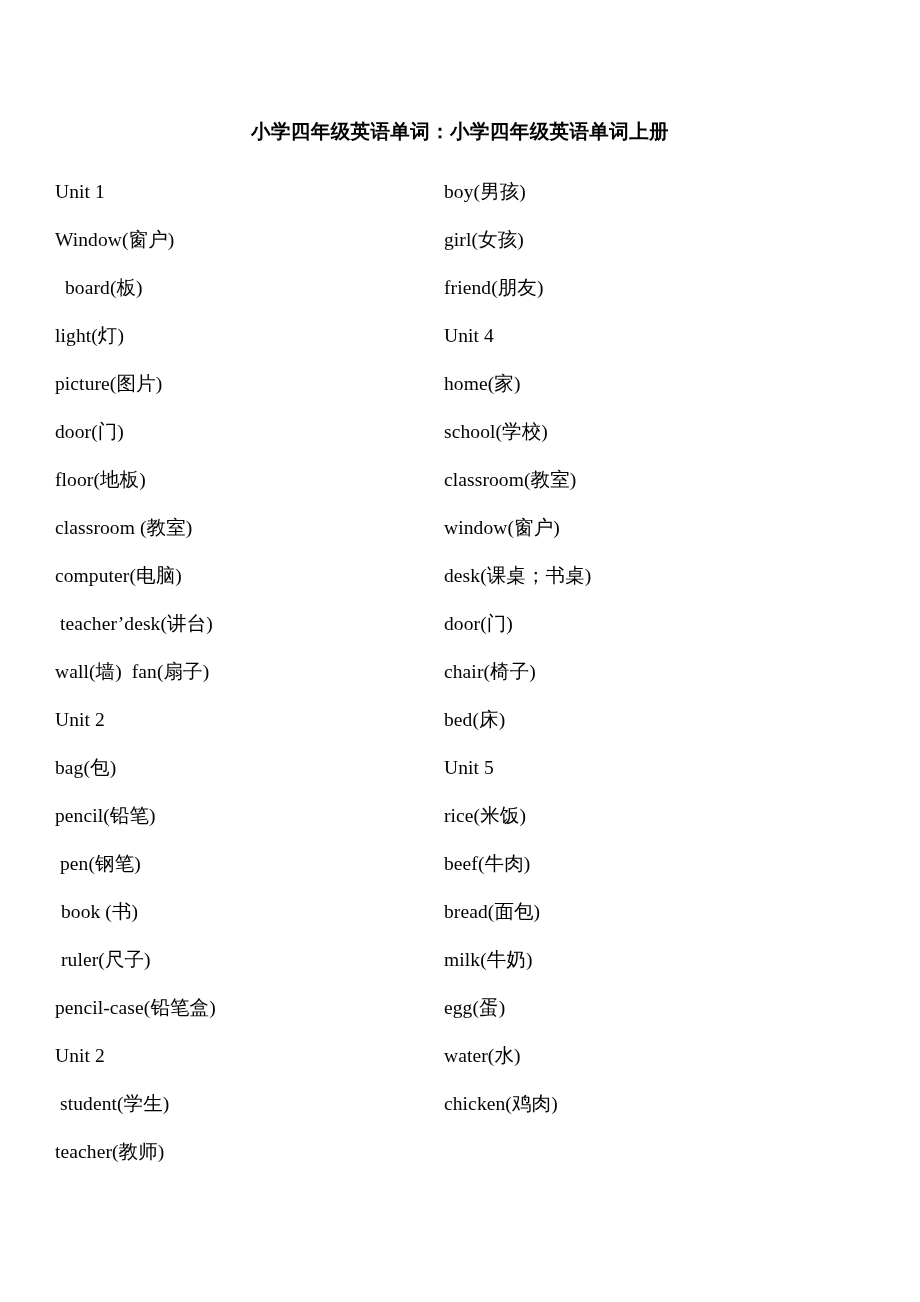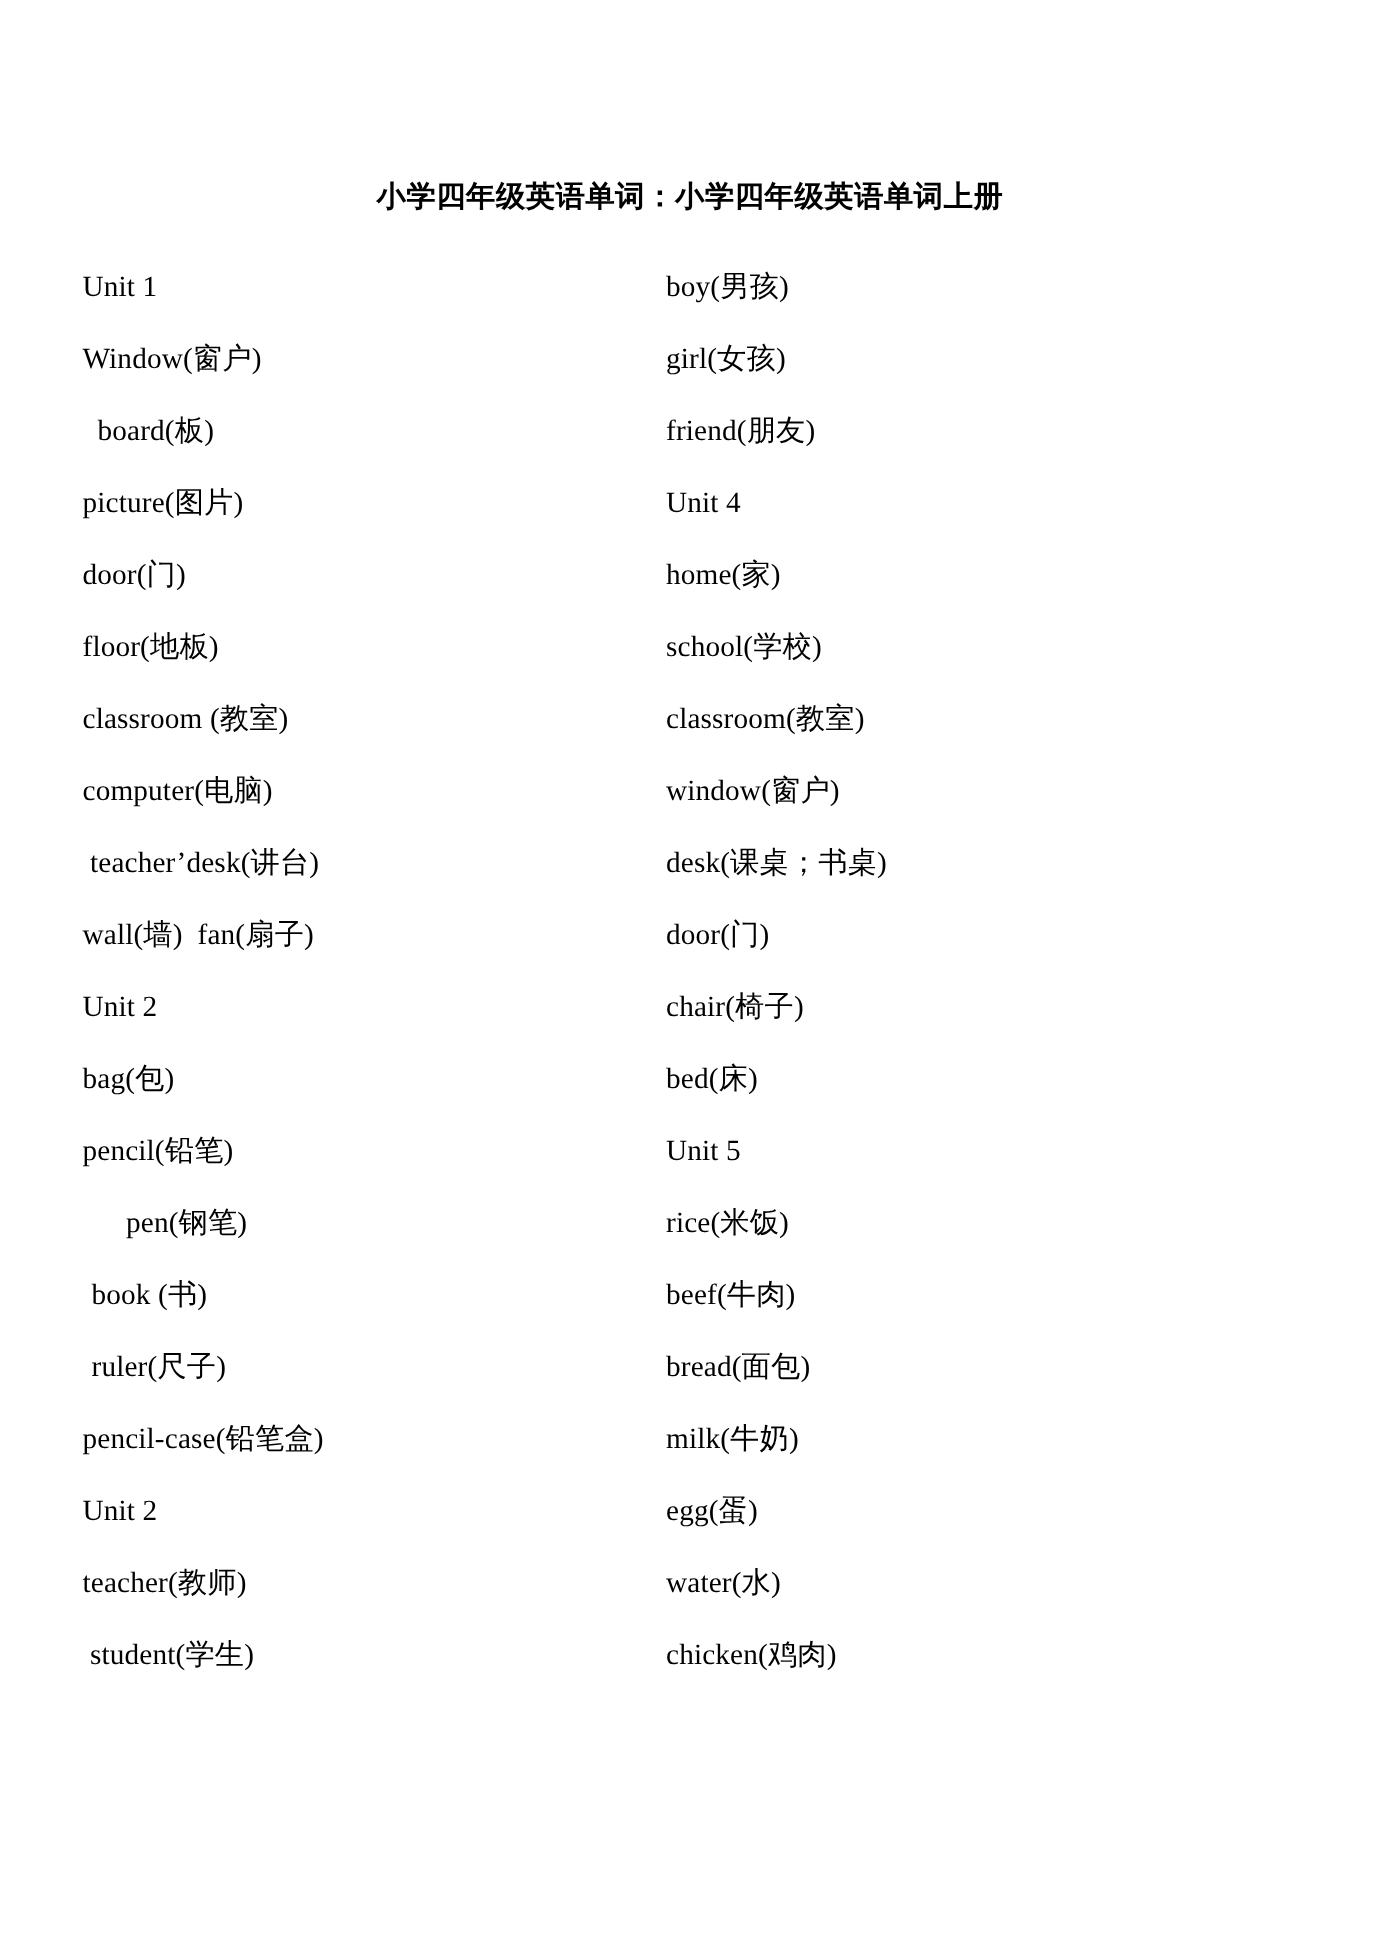--- a/index.html
+++ b/index.html
@@ -71,37 +71,38 @@
 <div class="page" style="background: rgb(255, 255, 255); color: rgb(0, 0, 0);">
 
   <div class="doc-title">小学四年级英语单词：小学四年级英语单词上册</div>
 
   <div class="columns">
 
     <div class="column column-left" id="column-left">
         <div class="word-row"><span class="term">Unit 1</span></div>
         <div class="word-row"><span class="term">Window(窗户)</span></div>
         <div class="word-row"><span class="term" style="padding-left: 10px;">board(板)</span></div>
+        <div class="word-row"><span class="term">light(灯)</span></div>
         <div class="word-row"><span class="term">picture(图片)</span></div>
         <div class="word-row"><span class="term">door(门)</span></div>
         <div class="word-row"><span class="term">floor(地板)</span></div>
         <div class="word-row"><span class="term">classroom (教室)</span></div>
         <div class="word-row"><span class="term">computer(电脑)</span></div>
         <div class="word-row"><span class="term" style="padding-left: 5px;">teacher’desk(讲台)</span></div>
         <div class="word-row"><span class="term">wall(墙)  fan(扇子)</span></div>
         <div class="word-row"><span class="term">Unit 2</span></div>
         <div class="word-row"><span class="term">bag(包)</span></div>
         <div class="word-row"><span class="term">pencil(铅笔)</span></div>
-        <div class="word-row"><span class="term" style="padding-left: 5px; margin-left: 24px;">pen(钢笔)</span></div>
+        <div class="word-row"><span class="term" style="padding-left: 5px;">pen(钢笔)</span></div>
         <div class="word-row"><span class="term" style="padding-left: 6px;">book (书)</span></div>
         <div class="word-row"><span class="term" style="padding-left: 6px;">ruler(尺子)</span></div>
         <div class="word-row"><span class="term">pencil-case(铅笔盒)</span></div>
         <div class="word-row"><span class="term">Unit 2</span></div>
+        <div class="word-row"><span class="term" style="padding-left: 5px;">student(学生)</span></div>
         <div class="word-row"><span class="term">teacher(教师)</span></div>
-        <div class="word-row"><span class="term" style="padding-left: 5px;">student(学生)</span></div>
       </div>
 
     <div class="column column-right" id="column-right">
         <div class="word-row"><span class="term">boy(男孩)</span></div>
         <div class="word-row"><span class="term">girl(女孩)</span></div>
         <div class="word-row"><span class="term">friend(朋友)</span></div>
         <div class="word-row"><span class="term">Unit 4</span></div>
         <div class="word-row"><span class="term">home(家)</span></div>
         <div class="word-row"><span class="term">school(学校)</span></div>
         <div class="word-row"><span class="term">classroom(教室)</span></div>

